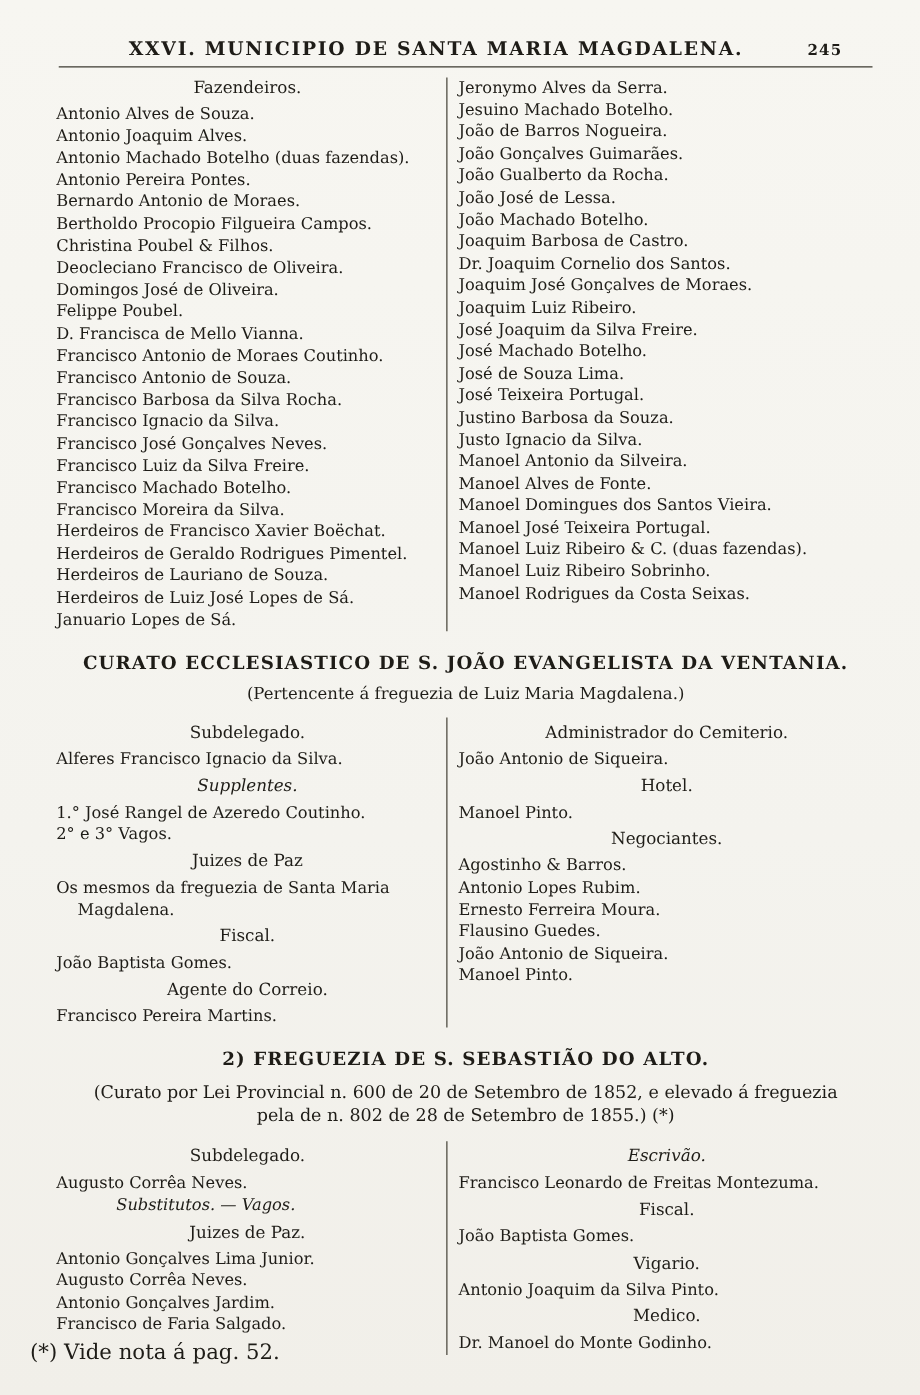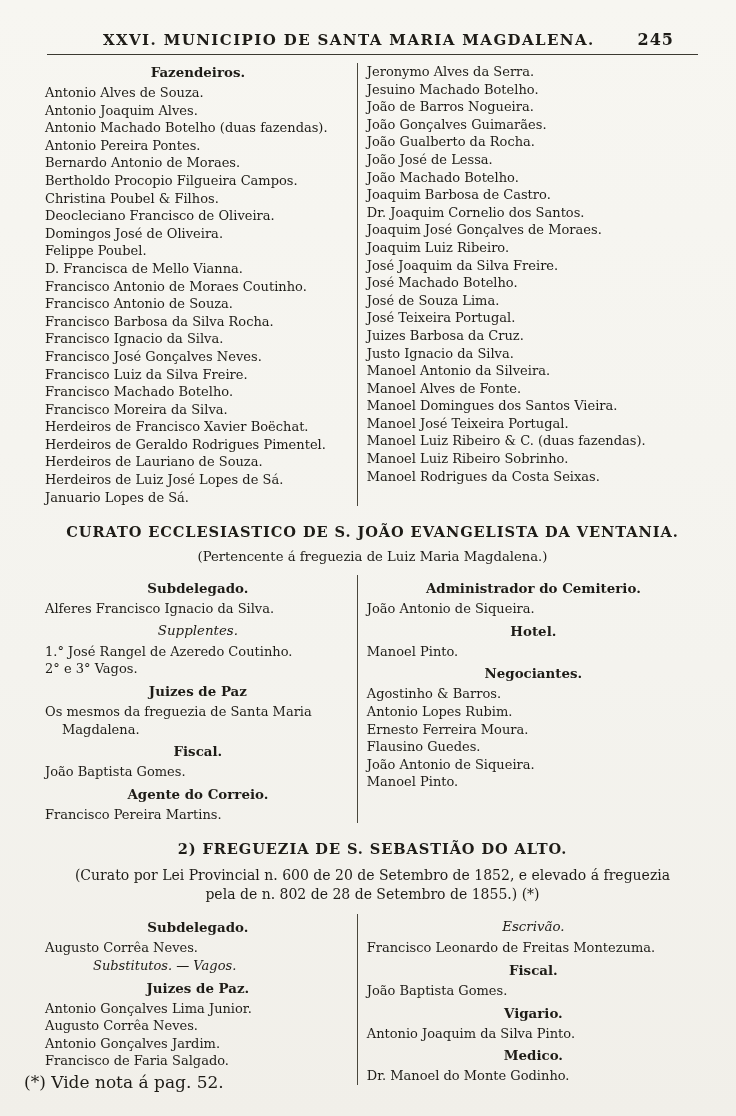--- a/index.html
+++ b/index.html
@@ -14,35 +14,35 @@
     background: linear-gradient(180deg, #f7f6f1 0%, #f4f3ee 60%, #f1efe9 100%);
     padding: 30px 36px 20px 45px;
     position: relative;
     overflow: hidden;
   }
   .pagehead {
     display: flex; justify-content: space-between; align-items: baseline;
     padding: 0 26px 0 58px;
   }
   .htitle { font-weight: bold; font-size: 15px; letter-spacing: 1.4px; white-space: nowrap; }
-  .pageno { font-weight: bold; font-size: 16px; letter-spacing: 1px; }
+  .pageno { font-weight: bold; font-size: 12px; letter-spacing: 1px; }
   .headrule { border: none; border-top: 1.5px solid #3c3a31; margin: 5px 2px 8px 2px; }
 
   .cols { display: grid; grid-template-columns: 47.6% 52.4%; align-items: stretch; }
   .col.left  { padding-right: 6px; }
   .col.right { border-left: 1px solid #4a473c; padding-left: 9px; }
 
   .entry, .ientry, .hang {
     font-size: 13px; line-height: 17.6px;
     padding-left: 17px; text-indent: -17px;
     white-space: normal;
   }
   .ientry { font-style: italic; margin-left: 48px; }
   .heading {
-    font-weight: bold; text-align: center;
+    font-weight: normal; text-align: center;
     font-size: 13.4px; line-height: 18px;
     margin: 4px 0 3px 0;
     padding-left: 0; text-indent: 0;
   }
   .iheading {
     font-style: italic; text-align: center;
     font-size: 13.4px; line-height: 18px;
     margin: 4px 0 3px 0;
   }
   .coltitle { margin: 0 0 3px 0; }
@@ -112,21 +112,21 @@
             <div class="entry">João José de Lessa.</div>
             <div class="entry">João Machado Botelho.</div>
             <div class="entry">Joaquim Barbosa de Castro.</div>
             <div class="entry">Dr. Joaquim Cornelio dos Santos.</div>
             <div class="entry">Joaquim José Gonçalves de Moraes.</div>
             <div class="entry">Joaquim Luiz Ribeiro.</div>
             <div class="entry">José Joaquim da Silva Freire.</div>
             <div class="entry">José Machado Botelho.</div>
             <div class="entry">José de Souza Lima.</div>
             <div class="entry">José Teixeira Portugal.</div>
-            <div class="entry">Juizes Barbosa da Cruz.</div>
+            <div class="entry">Justino Barbosa da Souza.</div>
             <div class="entry">Justo Ignacio da Silva.</div>
             <div class="entry">Manoel Antonio da Silveira.</div>
             <div class="entry">Manoel Alves de Fonte.</div>
             <div class="entry">Manoel Domingues dos Santos Vieira.</div>
             <div class="entry">Manoel José Teixeira Portugal.</div>
             <div class="entry">Manoel Luiz Ribeiro &amp; C. (duas fazendas).</div>
             <div class="entry">Manoel Luiz Ribeiro Sobrinho.</div>
             <div class="entry">Manoel Rodrigues da Costa Seixas.</div>
           </div>
       </div>

